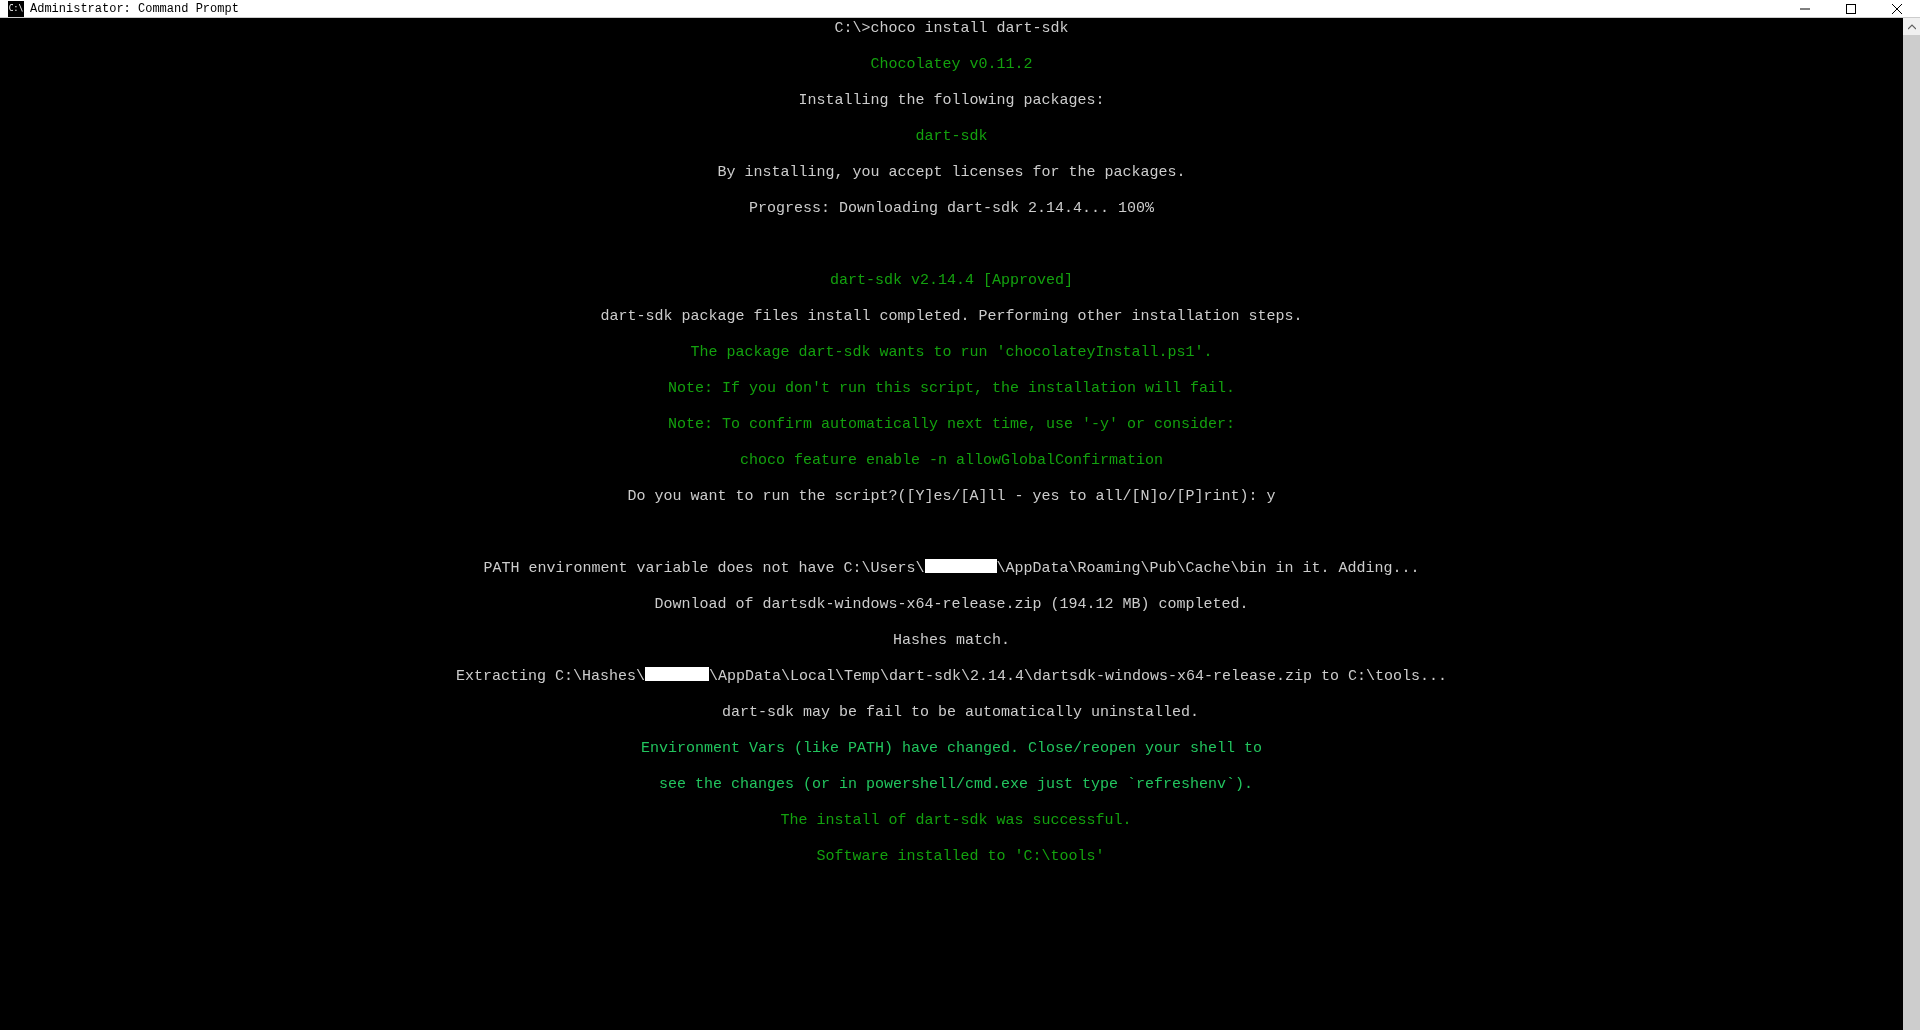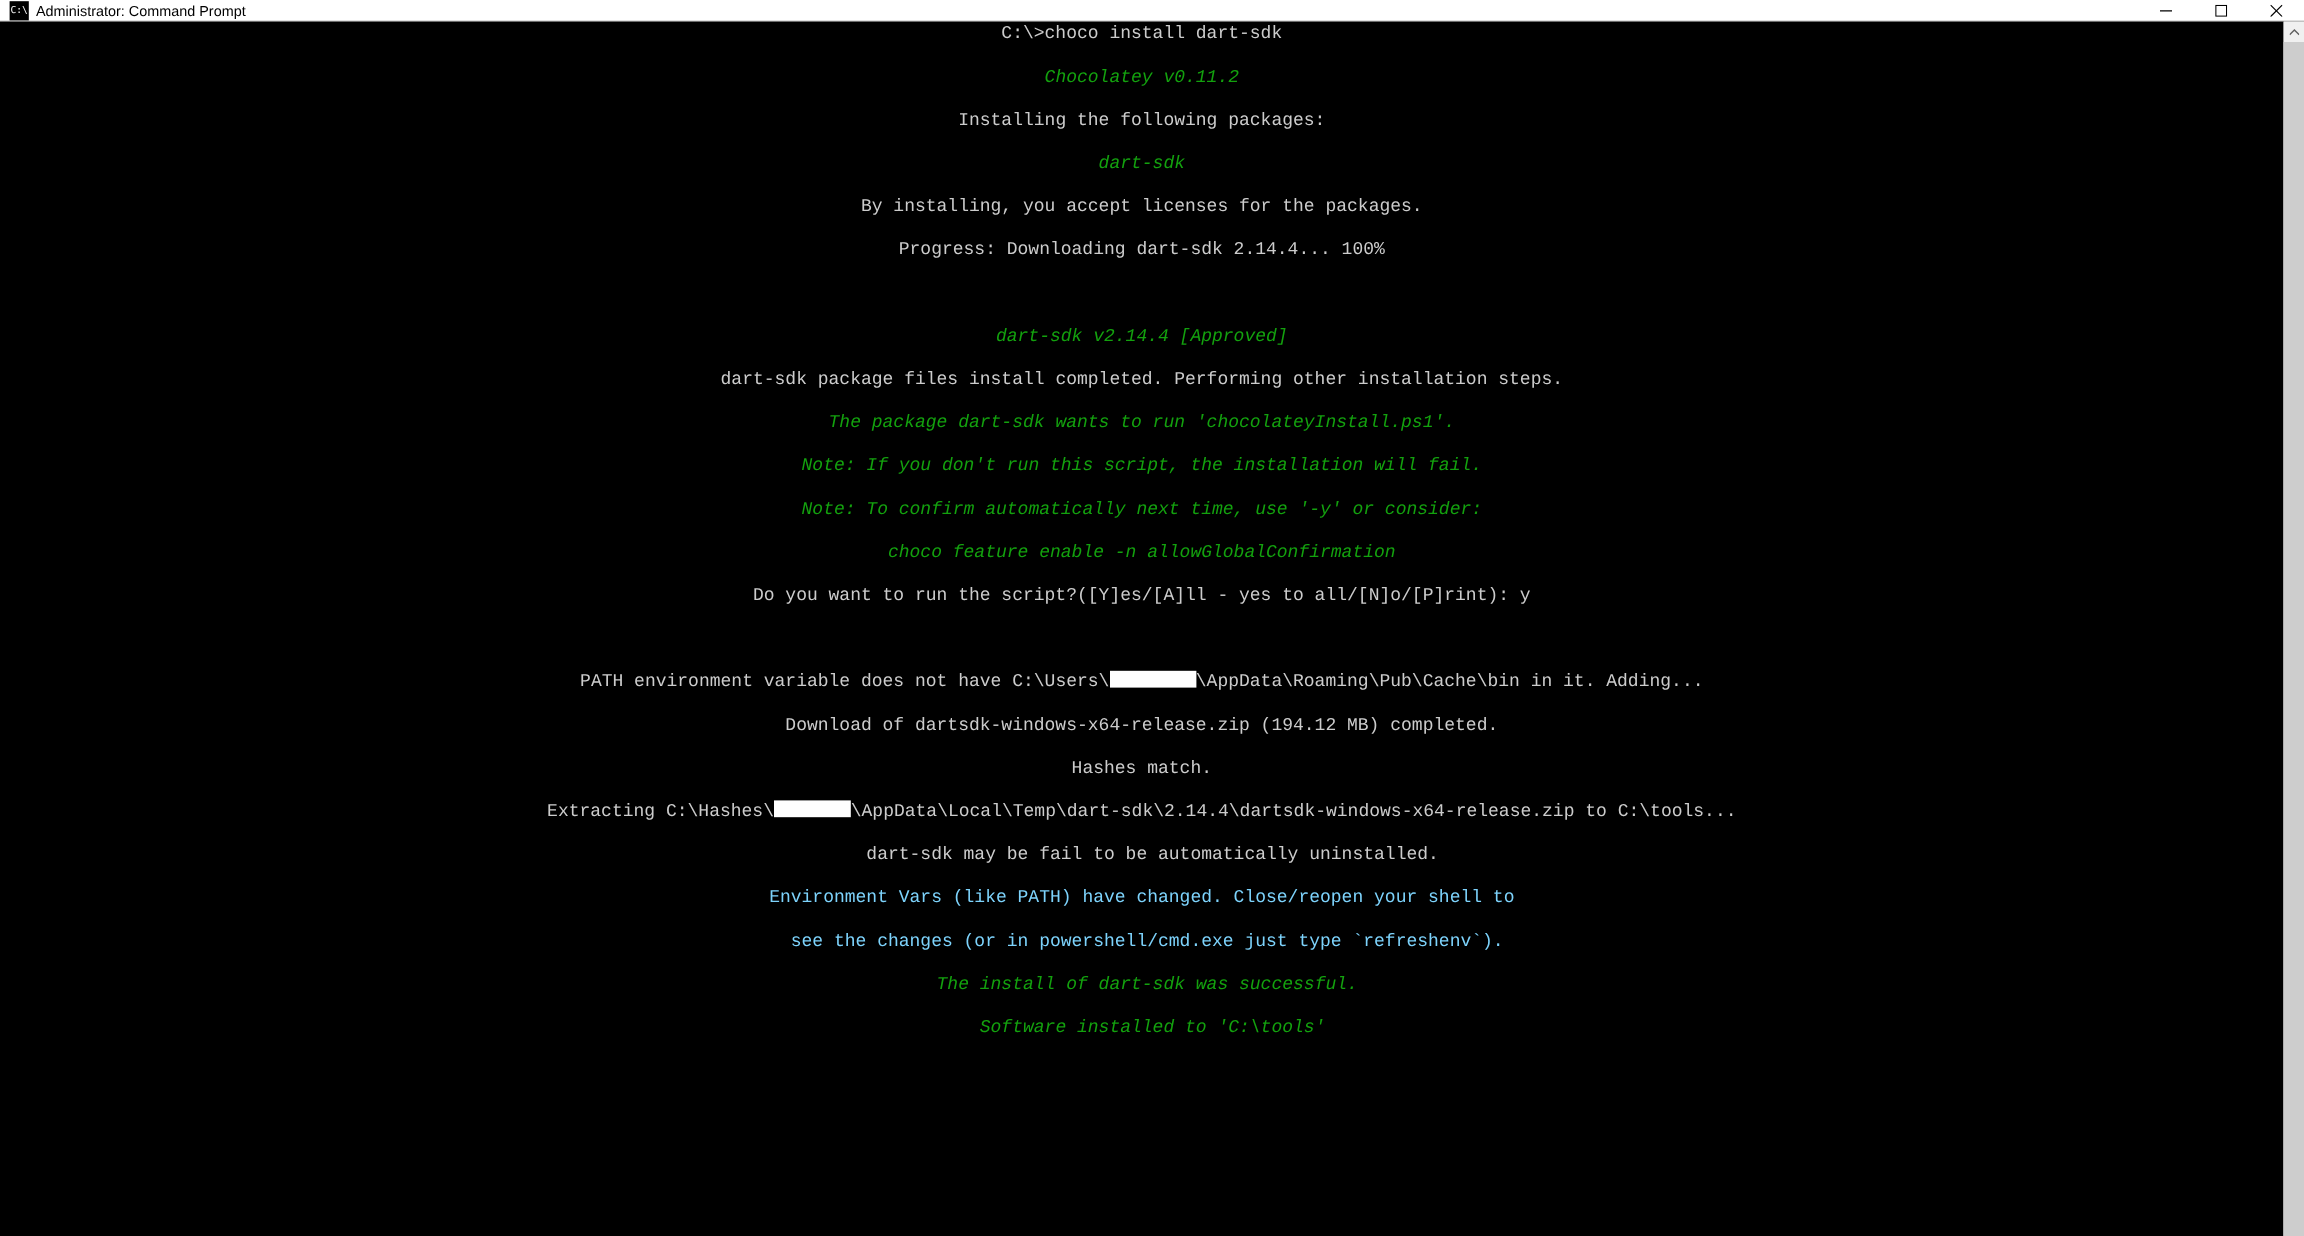--- a/index.html
+++ b/index.html
@@ -28,21 +28,21 @@
   height: 16px;
   background: #000;
   margin-right: 6px;
   display: flex;
   align-items: center;
   justify-content: center;
   font-size: 8px;
   color: #fff;
   font-family: Consolas, monospace;
 }
-.titlebar .title { flex: 0 0 auto; }
+.titlebar .title { flex: 0 0 auto; font-family: Liberation Mono, monospace; }
 .titlebar .spacer { flex: 1; }
 .win-controls { display: flex; height: 100%; }
 .win-btn {
   width: 46px;
   height: 100%;
   display: flex;
   align-items: center;
   justify-content: center;
   cursor: pointer;
   color: #000;
@@ -81,22 +81,22 @@
 }
 .sb-track { flex: 1; background: #f0f0f0; position: relative; }
 .sb-thumb {
   position: absolute;
   left: 0; right: 0;
   top: 0;
   height: 100%;
   background: #cdcdcd;
 }
 .line { display: block; text-align: center; }
-.green { color: #13a10e; font-style: italic; }
-.magenta { color: #7dd3fc; }
+.green { color: #13a10e; }
+.magenta { color: #22c55e; }
 .redact {
   display: inline-block;
   background: #fff;
   width: 72px;
   height: 14px;
   vertical-align: middle;
   position: relative;
   top: -2px;
 }
 .redact.sm { width: 64px; }

